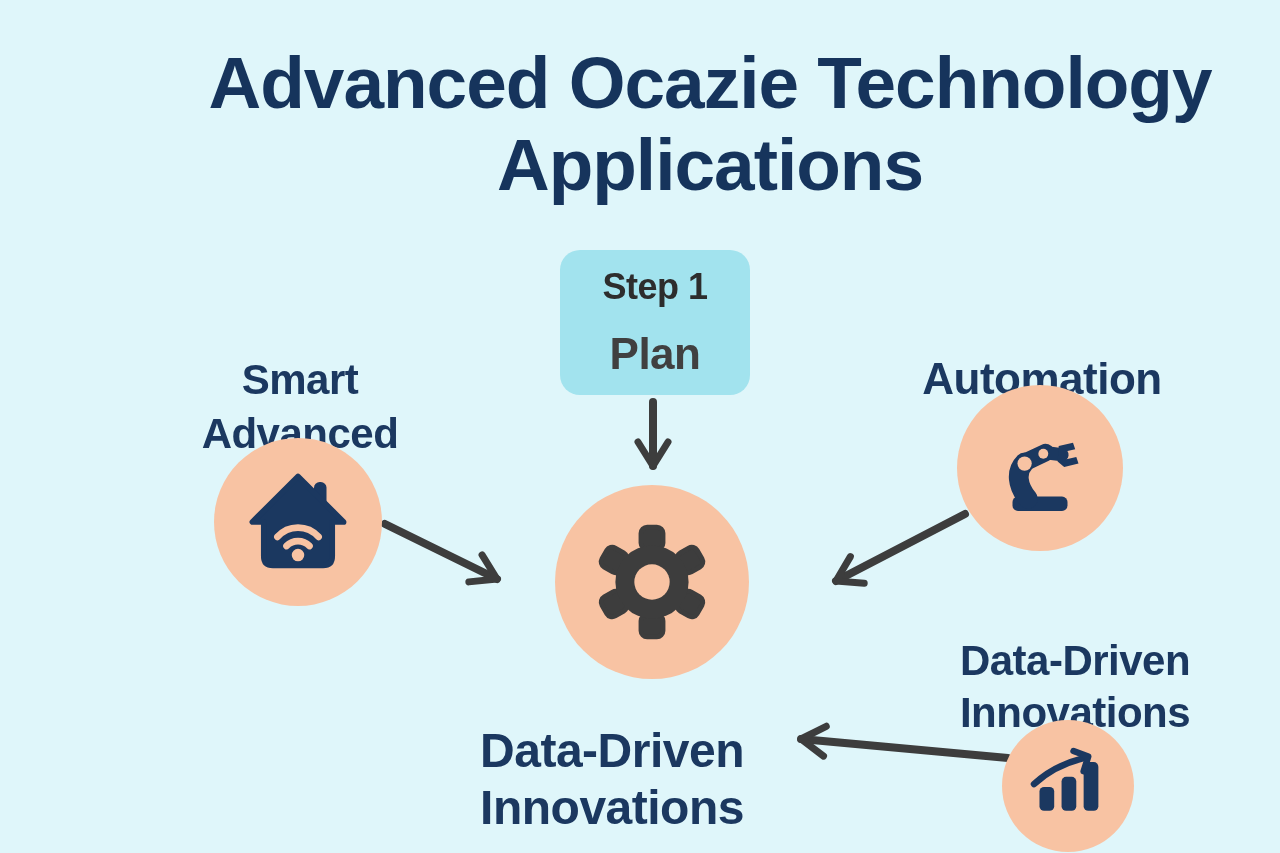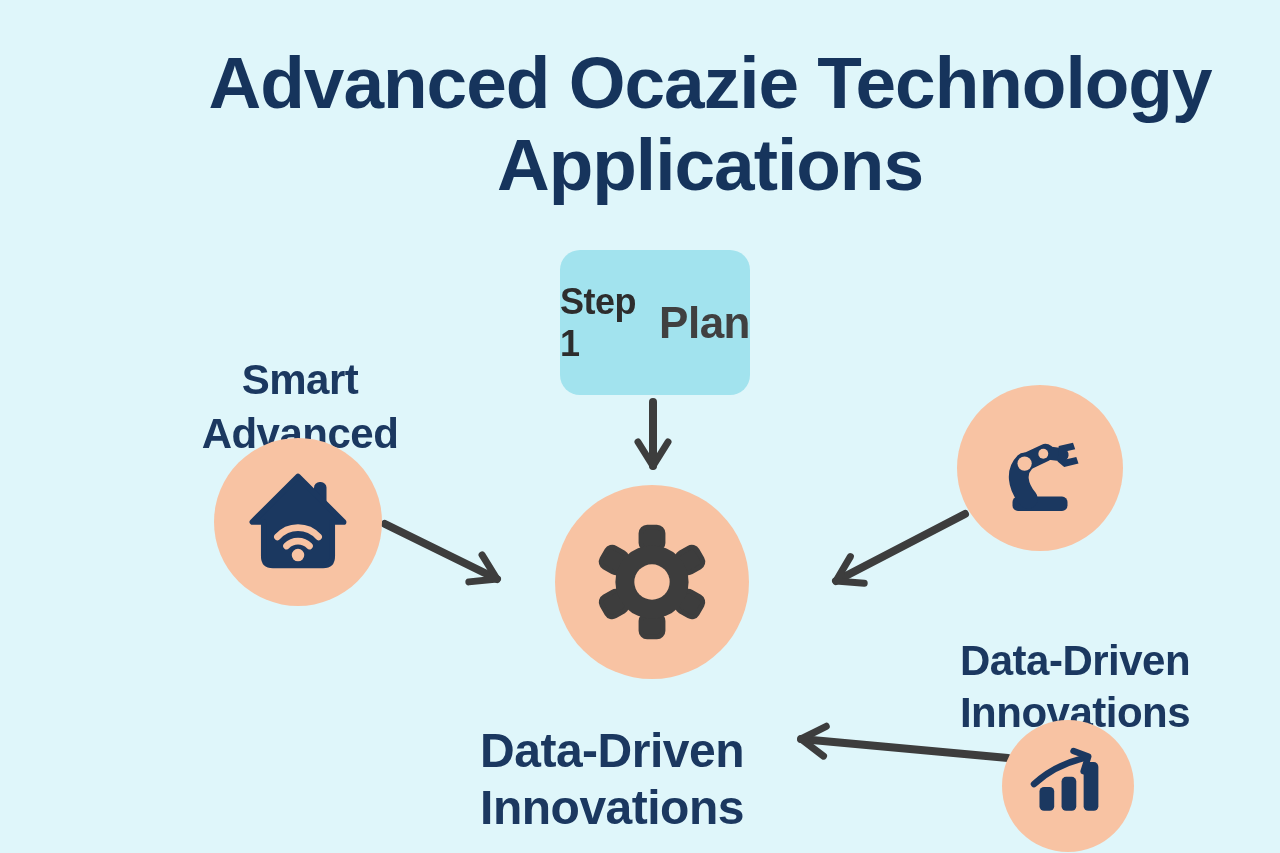--- a/index.html
+++ b/index.html
@@ -26,20 +26,21 @@
     letter-spacing:-1px;
   }
   .title .tline{display:block;}
   .step-card{
     position:absolute;
     left:560px; top:250px;
     width:190px; height:145px;
     background:#a2e3ee;
     border-radius:20px;
     display:flex;
+    flex-direction:column;
     align-items:center;
     justify-content:center;
     gap:21px;
   }
   .step-card .step-label{
     font-size:36px;
     font-weight:bold;
     color:#2d2d2d;
     letter-spacing:-0.5px;
   }
@@ -127,20 +128,23 @@
       <rect x="64" y="15" width="11" height="28" rx="5" fill="#1b3860"></rect>
       <path d="M50 10 L10 50 L20 50 L20 80 Q20 88 28 88 L72 88 Q80 88 80 80 L80 50 L90 50 Z" fill="#1b3860" stroke="#1b3860" stroke-width="5" stroke-linejoin="round"></path>
       <g fill="none" stroke="#f8c3a3" stroke-width="6" stroke-linecap="round">
         <path d="M32 63 A 24 24 0 0 1 68 63"></path>
         <path d="M40 71 A 14 14 0 0 1 60 71"></path>
       </g>
       <circle cx="50" cy="79" r="5.5" fill="#f8c3a3"></circle>
     </svg>
   </div>
 
+  <div class="node-label label-auto">
+    <div>Automation</div>
+  </div>
   <div class="node-circle circle-auto">
     <svg width="110" height="110" viewBox="0 0 100 100">
       <rect x="25" y="76" width="50" height="13" rx="5" fill="#1b3860"></rect>
       <g fill="none" stroke="#1b3860" stroke-linecap="round">
         <path d="M39 78 C29 66 28 53 36 45" stroke-width="18"></path>
         <path d="M36 45 L55 36" stroke-width="16"></path>
         <path d="M55 36 L70 38" stroke-width="12"></path>
       </g>
       <path d="M67 30 L80 27 L82 33 L73 35 L74 42 L83 40 L85 46 L72 49 L66 44 Z" fill="#1b3860"></path>
       <circle cx="36" cy="46" r="6.5" fill="#f8c3a3"></circle>

